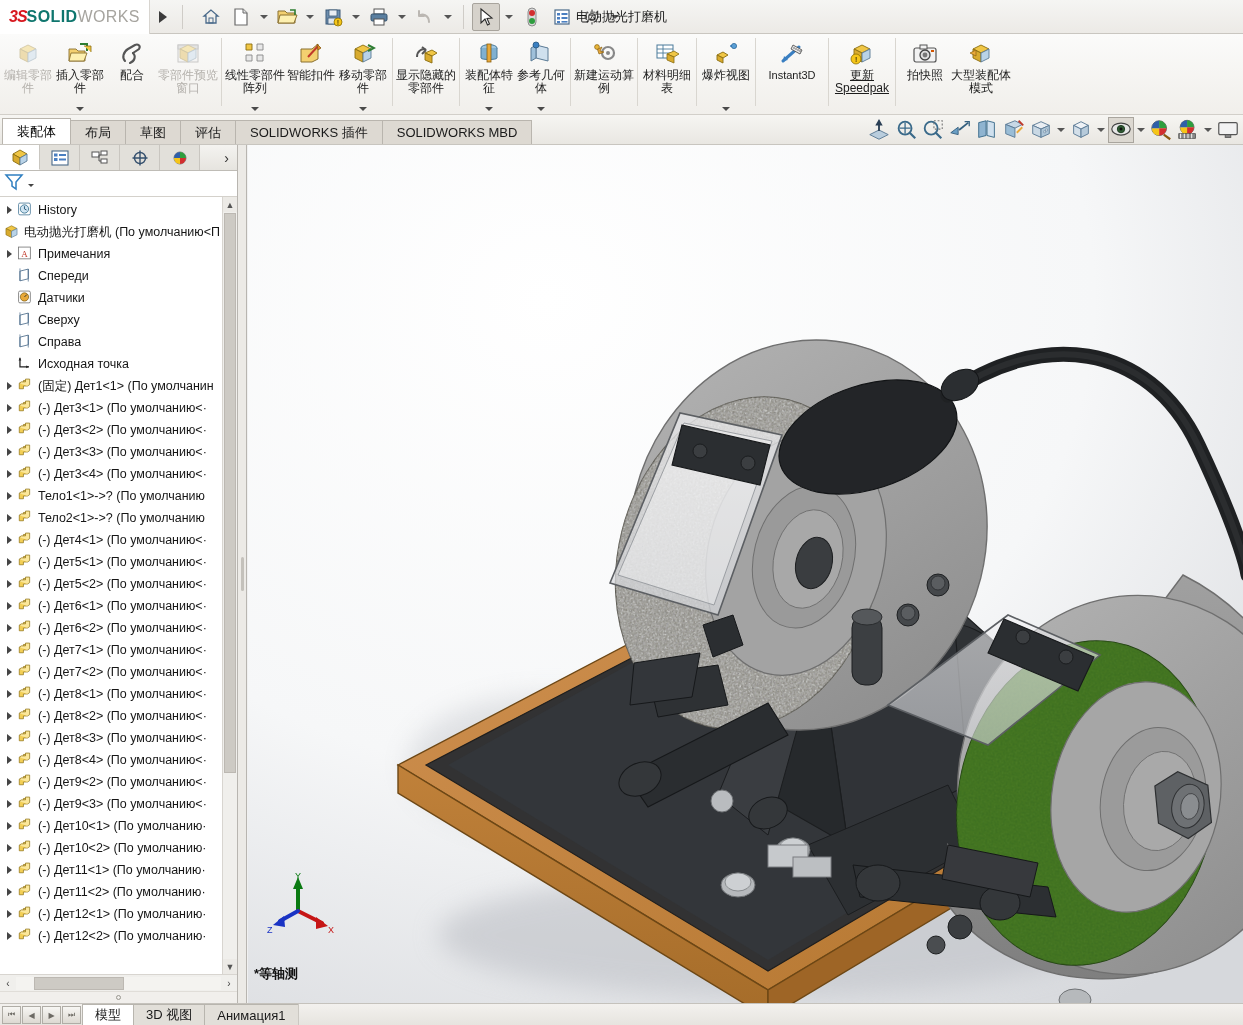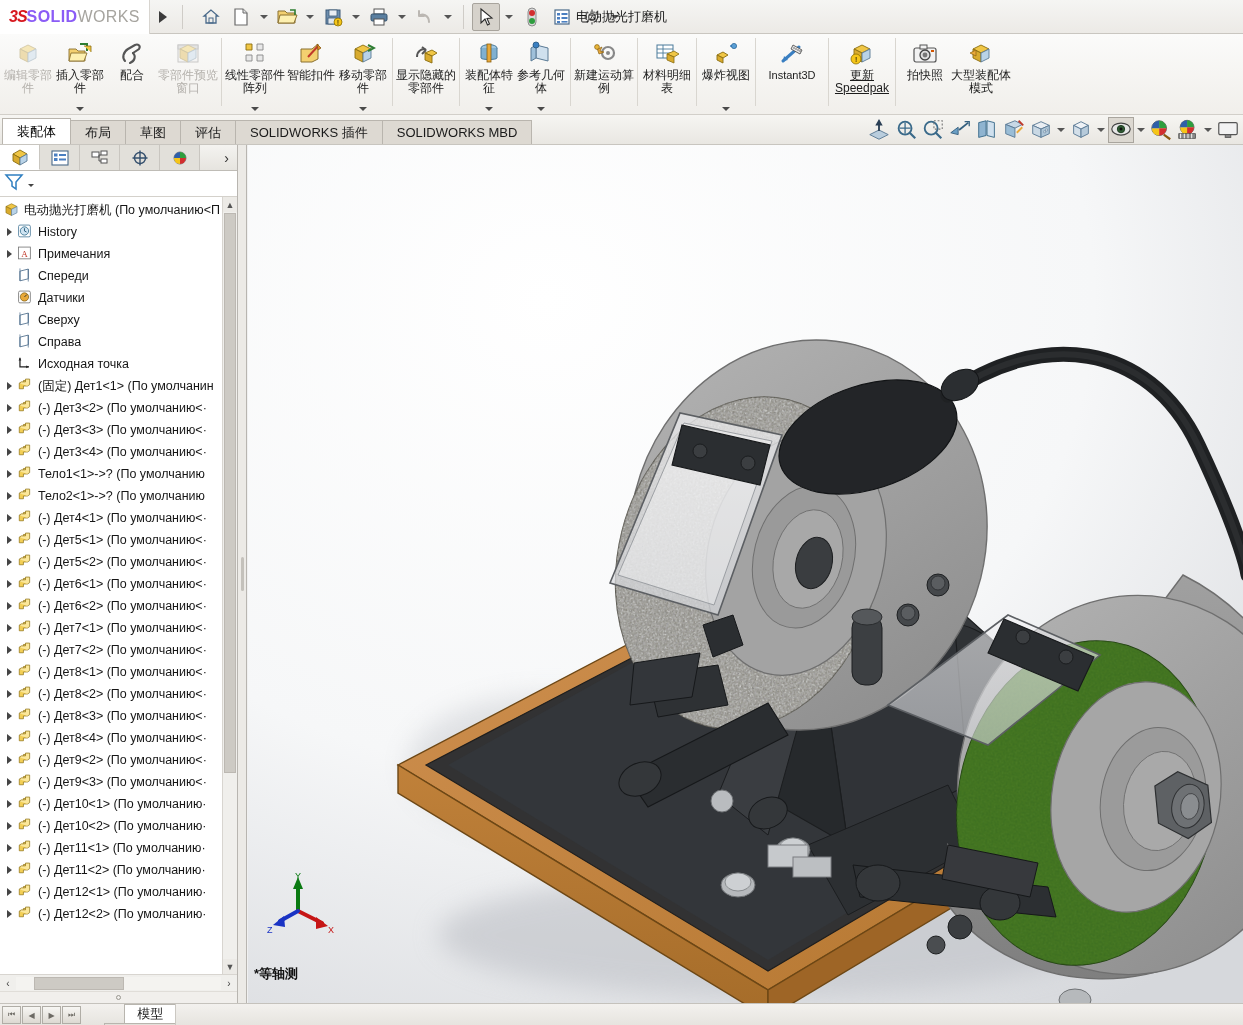--- a/index.html
+++ b/index.html
@@ -19,21 +19,21 @@
     border-bottom: 1px solid #c9c6c0;
     display: flex; align-items: center;
   }
   .sw-logo {
     width: 150px; height: 34px; background: #fff;
     border-right: 1px solid #d8d5d0;
     display: flex; align-items: center; justify-content: center;
     position: relative;
   }
   .sw-logo .ds { color: #d7181f; font-weight: bold; font-size: 16px; font-style: italic; letter-spacing: -1px; }
-  .sw-logo .solid { color: #8b5cf6; font-weight: bold; font-size: 16px; letter-spacing: .4px; }
+  .sw-logo .solid { color: #0f766e; font-weight: bold; font-size: 16px; letter-spacing: .4px; }
   .sw-logo .works { color: #a6a49f; font-weight: normal; font-size: 16px; letter-spacing: .4px; }
   .tb-arrow { width: 26px; height: 34px; display:flex; align-items:center; justify-content:center; }
   .tb-arrow:after { content:''; border-left: 8px solid #3b3b3b; border-top:6px solid transparent; border-bottom:6px solid transparent; }
   .tb-sep { width: 1px; height: 24px; background: #cfccc7; margin: 0 6px; }
   .tb-icons { display: flex; align-items: center; gap: 2px; padding-left: 8px; }
   .tb-btn {
     width: 28px; height: 28px; display: flex; align-items: center; justify-content: center;
     border: 1px solid transparent; border-radius: 2px;
   }
   .tb-btn.selected { background: #d6d2cb; border: 1px solid #a8a49d; }
@@ -640,44 +640,44 @@
     </span>
     <span style="margin-left:-2px;">
       <svg width="10" height="8" viewBox="0 0 10 8">
           <path d="M2 3 L5 6 L8 3 Z" fill="#444"></path>
         </svg>
     </span>
   </div>
   <div class="tree" id="tree">
 
   <div class="tnode">
+        <span class="tw has"></span>
+        <span class="ticon">
+          <svg width="19" height="18" viewBox="0 0 26 26">
+            <rect x="3" y="3" width="17" height="17" rx="2" fill="#fff" stroke="#4a7a9a" stroke-width="1.2"></rect>
+            <circle cx="11.5" cy="11.5" r="6" fill="#cfe4f2" stroke="#35708f" stroke-width="1.2"></circle>
+            <path d="M11.5 7.5 V11.5 L14.5 13" stroke="#1f5170" stroke-width="1.3" fill="none"></path>
+          </svg>
+        </span>
+        <span class="tlabel">History</span>
+      </div>
+      <div class="tnode">
         <span class="ticon">
           <svg width="19" height="18" viewBox="0 0 26 26">
             <path d="M5 8 L13 4 L21 8 L13 12 Z" fill="#f0c645" stroke="#8a6d10" stroke-width=".9"></path>
             <path d="M5 8 V17 L13 21 V12 Z" fill="#d9ab2e" stroke="#8a6d10" stroke-width=".9"></path>
             <path d="M21 8 V17 L13 21 V12 Z" fill="#b9d3e8" stroke="#5a7a95" stroke-width=".9"></path>
           </svg>
         </span>
         <span class="tlabel">电动抛光打磨机  (По умолчанию&lt;П</span>
       </div>
       <div class="tnode">
         <span class="tw has"></span>
         <span class="ticon">
           <svg width="19" height="18" viewBox="0 0 26 26">
-            <rect x="3" y="3" width="17" height="17" rx="2" fill="#fff" stroke="#4a7a9a" stroke-width="1.2"></rect>
-            <circle cx="11.5" cy="11.5" r="6" fill="#cfe4f2" stroke="#35708f" stroke-width="1.2"></circle>
-            <path d="M11.5 7.5 V11.5 L14.5 13" stroke="#1f5170" stroke-width="1.3" fill="none"></path>
-          </svg>
-        </span>
-        <span class="tlabel">History</span>
-      </div>
-      <div class="tnode">
-        <span class="tw has"></span>
-        <span class="ticon">
-          <svg width="19" height="18" viewBox="0 0 26 26">
             <rect x="3" y="3" width="17" height="17" fill="#fff" stroke="#777" stroke-width="1.2"></rect>
             <text x="11.5" y="17" font-size="13" text-anchor="middle" fill="#c0392b" font-family="Liberation Serif, serif">A</text>
           </svg>
         </span>
         <span class="tlabel">Примечания</span>
       </div>
       <div class="tnode">
         <span class="tw"></span>
         <span class="ticon">
           <svg width="19" height="18" viewBox="0 0 26 26">
@@ -734,20 +734,30 @@
       </div>
       <div class="tnode">
         <span class="tw has"></span>
         <span class="ticon">
           <svg width="19" height="18" viewBox="0 0 26 26">
             <path d="M4 9 H10 V5 H16 V13 H10 V17 H4 Z" fill="#f3cf55" stroke="#8a6d10" stroke-width="1"></path>
             <path d="M4 9 L7 7 H13 V3 H19 V11 L16 13" fill="#fbe79a" stroke="#8a6d10" stroke-width="1"></path>
           </svg>
         </span>
         <span class="tlabel">(固定) Дет1&lt;1&gt; (По умолчанин</span>
+      </div>
+      <div class="tnode">
+        <span class="tw has"></span>
+        <span class="ticon">
+          <svg width="19" height="18" viewBox="0 0 26 26">
+            <path d="M4 9 H10 V5 H16 V13 H10 V17 H4 Z" fill="#f3cf55" stroke="#8a6d10" stroke-width="1"></path>
+            <path d="M4 9 L7 7 H13 V3 H19 V11 L16 13" fill="#fbe79a" stroke="#8a6d10" stroke-width="1"></path>
+          </svg>
+        </span>
+        <span class="tlabel">(-) Дет3&lt;1&gt; (По умолчанию&lt;·</span>
       </div>
       <div class="tnode">
         <span class="tw has"></span>
         <span class="ticon">
           <svg width="19" height="18" viewBox="0 0 26 26">
             <path d="M4 9 H10 V5 H16 V13 H10 V17 H4 Z" fill="#f3cf55" stroke="#8a6d10" stroke-width="1"></path>
             <path d="M4 9 L7 7 H13 V3 H19 V11 L16 13" fill="#fbe79a" stroke="#8a6d10" stroke-width="1"></path>
           </svg>
         </span>
         <span class="tlabel">(-) Дет3&lt;2&gt; (По умолчанию&lt;·</span>
@@ -1201,19 +1211,19 @@
   <div class="viewlabel">*等轴测</div>
 </div>
 
 <div class="statusbar">
   <div class="nav-btns" id="navbtns">
       <div class="navb">⏮</div>
       <div class="navb">◀</div>
       <div class="navb">▶</div>
       <div class="navb">⏭</div>
     </div>
-  <div style="display:flex;align-items:flex-end;flex-direction:column;" id="sb-tabs">
+  <div style="display:flex;align-items:flex-end;" id="sb-tabs">
       <div class="sb-tab active">模型</div>
       <div class="sb-tab">3D 视图</div>
       <div class="sb-tab">Анимация1</div>
     </div>
   <div class="sb-rest"></div>
 </div>
 
 </body></html>

